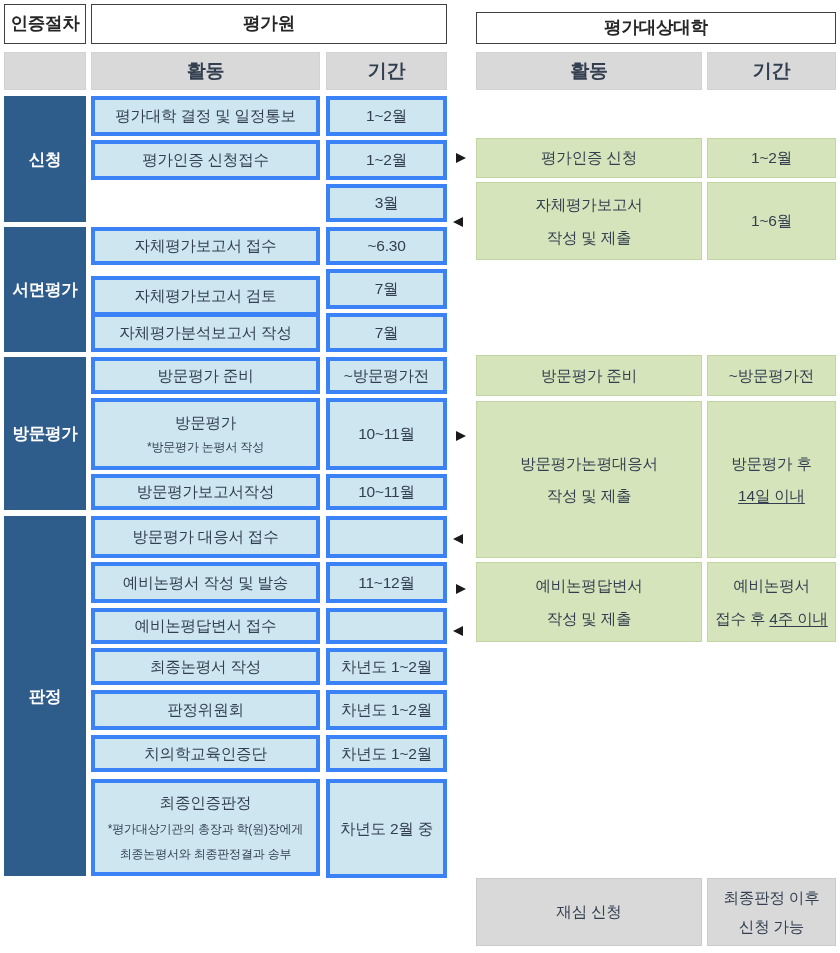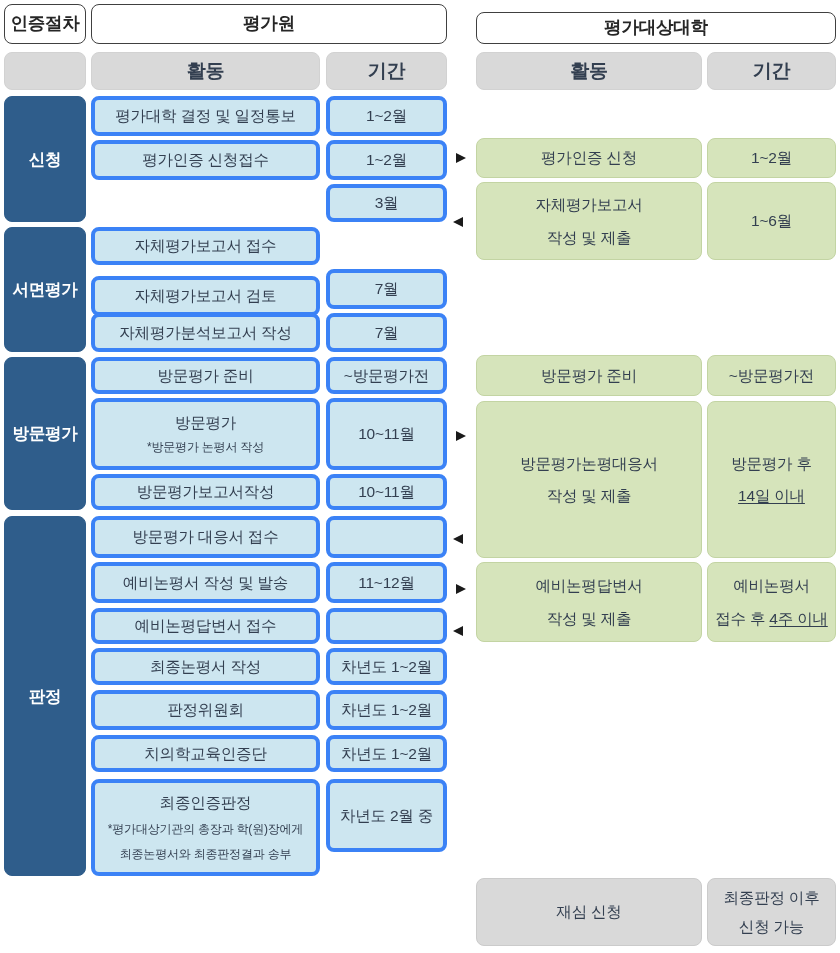--- a/index.html
+++ b/index.html
@@ -1,21 +1,21 @@
 <!DOCTYPE html>
 <html><head>
 <meta charset="utf-8">
 <style>
   html,body { margin:0; padding:0; background:#ffffff;
     font-family:"Liberation Sans","DejaVu Sans",sans-serif; }
   .canvas { position:relative; width:840px; height:953px; background:#ffffff; overflow:hidden; }
 
   .cell { position:absolute; display:flex; align-items:center; justify-content:center;
     text-align:center; box-sizing:border-box; font-size:15.5px; color:#333F50;
-    line-height:1.25; letter-spacing:-0.2px;border-radius:8px; }
+    line-height:1.25; letter-spacing:-0.2px; }
   .col  { flex-direction:column; }
 
   .blue  { background:#CDE6F0; border:4px solid #3b82f6; }
   .green { background:#D6E4BB; border:1px solid #c3d4a3; }
   .greyc { background:#D9D9D9; border:1px solid #cbcbcb; }
 
   .titlebox { background:#ffffff; border:1.5px solid #404040; font-weight:600;
     font-size:17.5px; color:#262626; }
   .hdr { background:#D9D9D9; border:1px solid #d2d2d2; font-weight:600;
     font-size:19px; color:#333F50; }
@@ -61,20 +61,21 @@
 
   <div class="cell blue act" style="top:96px;height:40px">평가대학 결정 및 일정통보</div>
   <div class="cell blue per" style="top:96px;height:40px">1~2월</div>
 
   <div class="cell blue act" style="top:140px;height:40px">평가인증 신청접수</div>
   <div class="cell blue per" style="top:140px;height:40px">1~2월</div>
 
   <div class="cell blue per" style="top:184px;height:38px">3월</div>
 
   <div class="cell blue act" style="top:227px;height:38px">자체평가보고서 접수</div>
+  <div class="cell blue per" style="top:227px;height:38px">~6.30</div>
 
   <div class="cell blue act" style="top:276px;height:40px">자체평가보고서 검토</div>
   <div class="cell blue per" style="top:269px;height:40px">7월</div>
 
   <div class="cell blue act" style="top:313px;height:39px">자체평가분석보고서 작성</div>
   <div class="cell blue per" style="top:313px;height:39px">7월</div>
 
   <div class="cell blue act" style="top:357px;height:37px">방문평가 준비</div>
   <div class="cell blue per" style="top:357px;height:37px">~방문평가전</div>
 
@@ -103,21 +104,21 @@
   <div class="cell blue per" style="top:690px;height:40px">차년도 1~2월</div>
 
   <div class="cell blue act" style="top:735px;height:37px">치의학교육인증단</div>
   <div class="cell blue per" style="top:735px;height:37px">차년도 1~2월</div>
 
   <div class="cell blue act col gap10" style="top:779px;height:97px">
     <div>최종인증판정</div>
     <div class="note">*평가대상기관의 총장과 학(원)장에게</div>
     <div class="note">최종논평서와 최종판정결과 송부</div>
   </div>
-  <div class="cell blue per" style="top:779px;height:73px">차년도 2월 중</div>
+  <div class="cell blue per" style="top:779px;height:99px">차년도 2월 중</div>
 
   <div class="cell green uact" style="top:138px;height:40px">평가인증 신청</div>
   <div class="cell green uper" style="top:138px;height:40px">1~2월</div>
 
   <div class="cell green uact col gap13" style="top:182px;height:78px">
     <div>자체평가보고서</div>
     <div>작성 및 제출</div>
   </div>
   <div class="cell green uper" style="top:182px;height:78px">1~6월</div>
 

